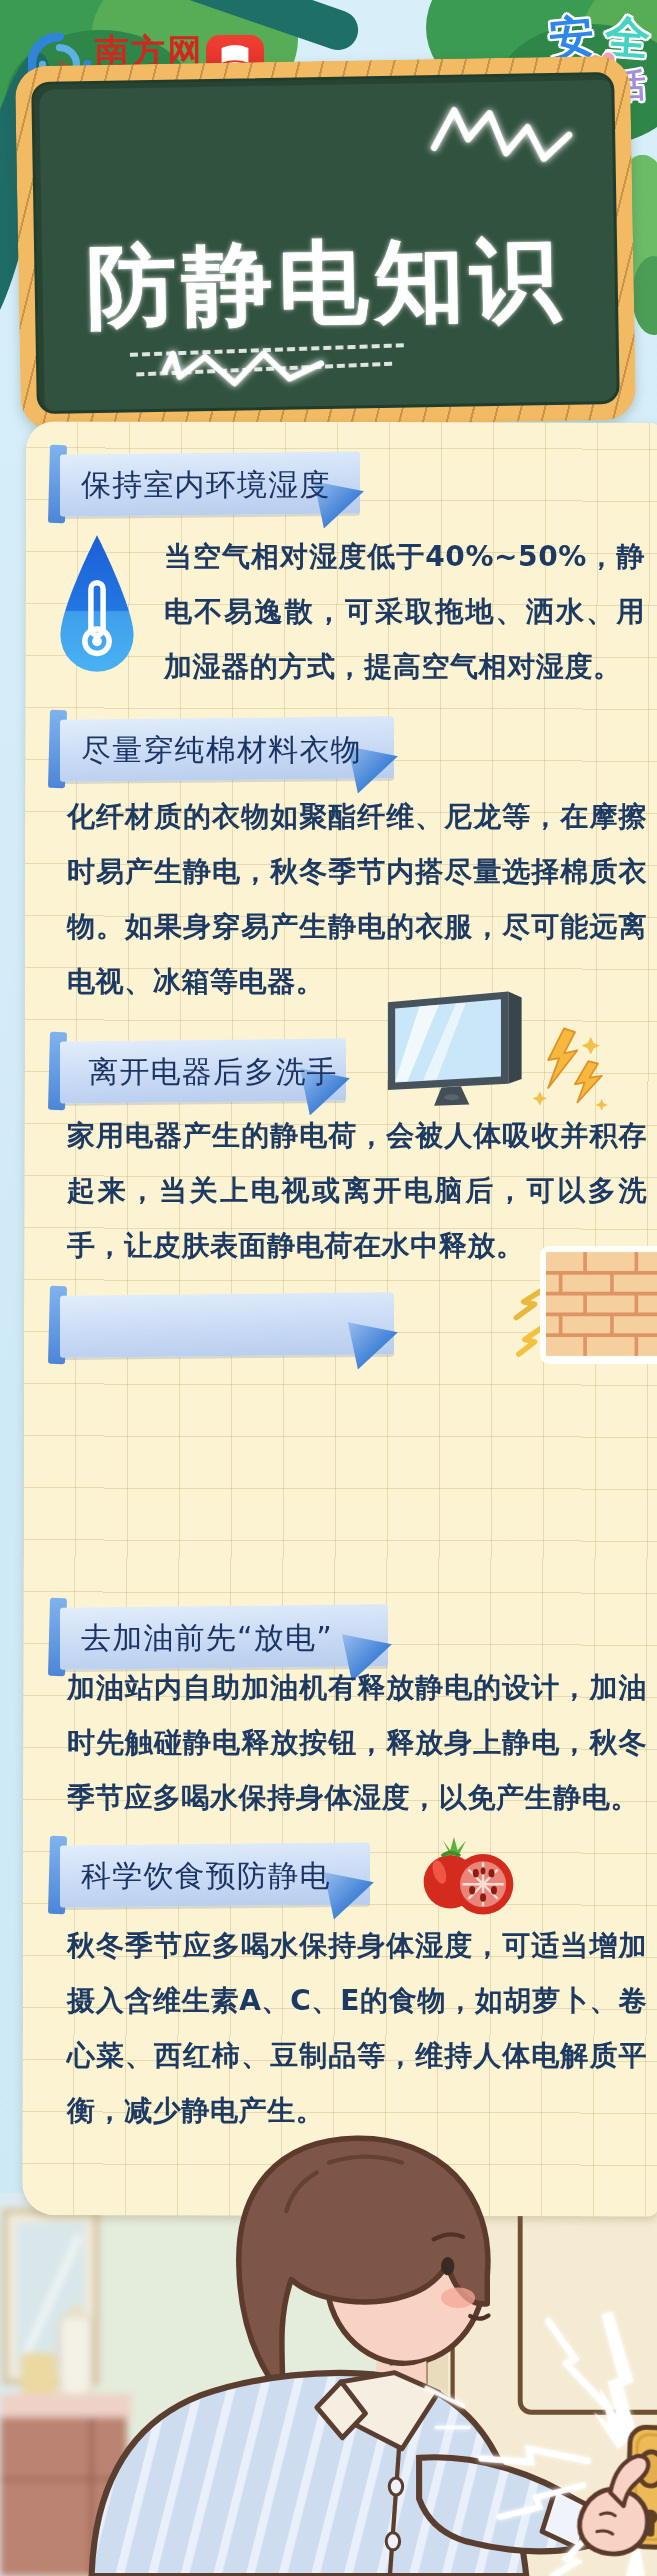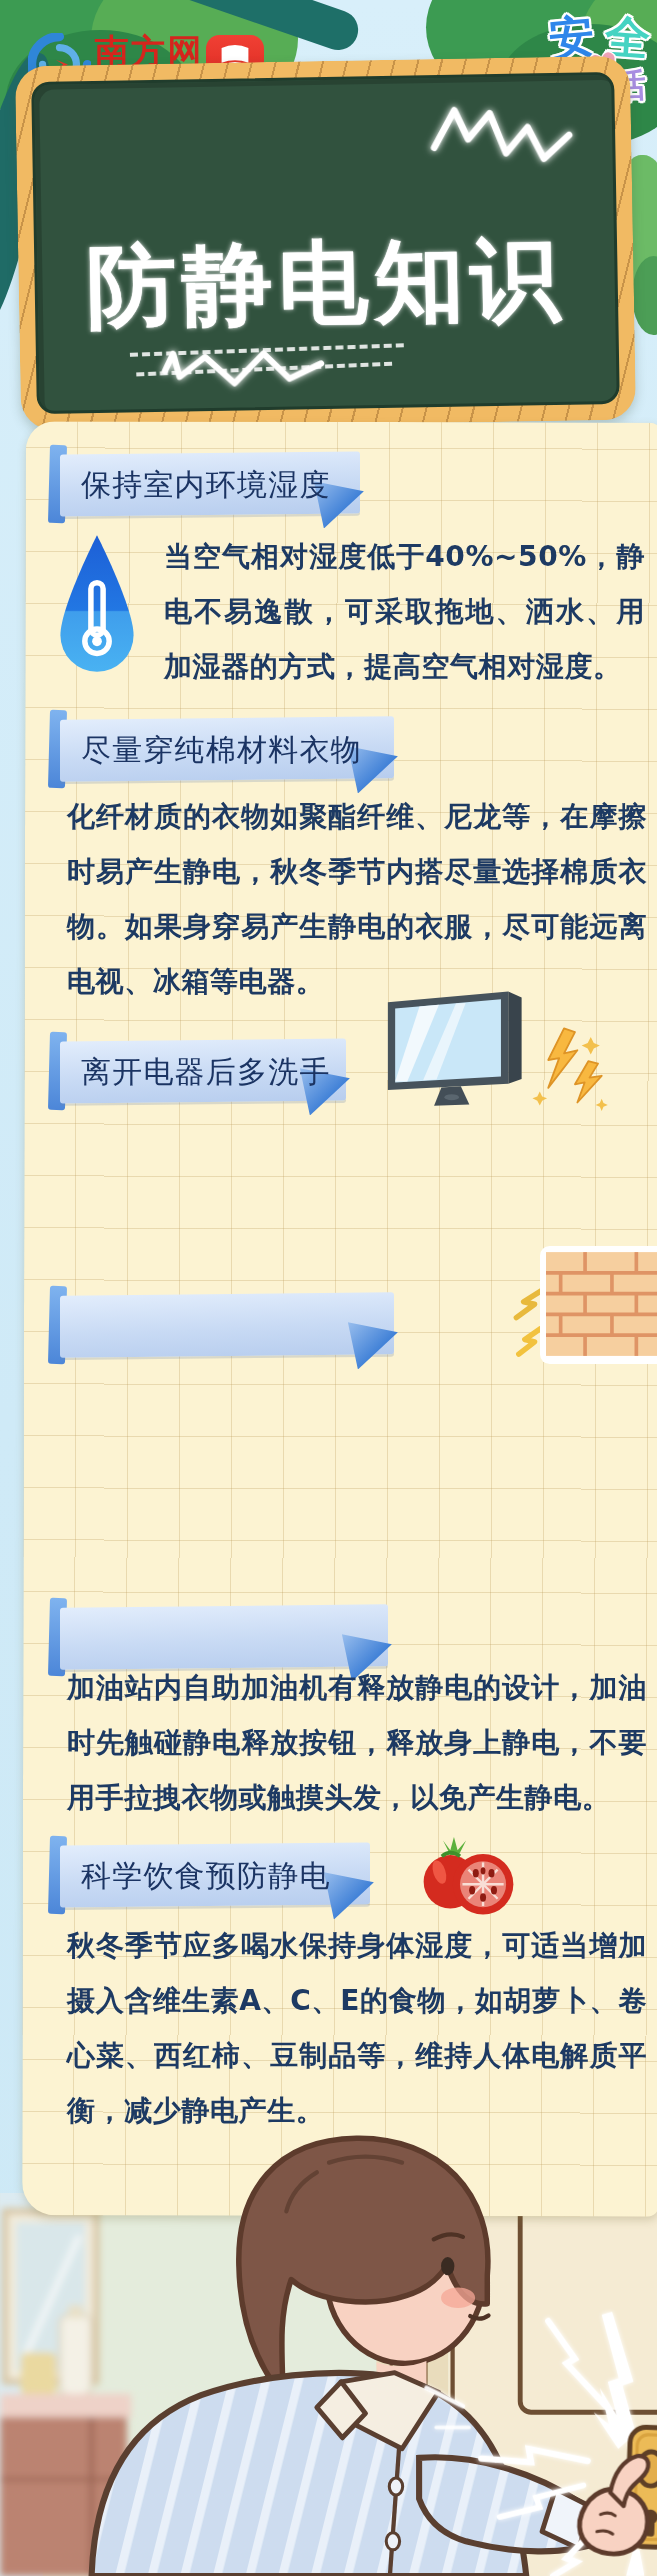--- a/index.html
+++ b/index.html
@@ -210,26 +210,27 @@
     <ellipse cx="113" cy="176" rx="12" ry="5" fill="#5a666f"></ellipse>
   </svg>
   <svg class="art bolts-icon" width="79" height="85" viewBox="0 0 130 140">
     <path d="M56 4 L30 56 L48 53 L30 102 L78 40 L56 45 L74 10 Z" fill="#f8b840" stroke="#de9426" stroke-width="3" stroke-linejoin="round"></path>
     <path d="M96 58 L74 96 L90 93 L78 126 L118 82 L98 85 L112 62 Z" fill="#f8b840" stroke="#de9426" stroke-width="3" stroke-linejoin="round"></path>
     <path d="M100 18 l5 10 10 4 -10 5 -5 10 -5-10 -10-5 10-4 Z" fill="#f3c04c"></path>
     <path d="M16 108 l4 8 8 3 -8 4 -4 8 -4-8 -8-4 8-3 Z" fill="#f3c04c"></path>
     <path d="M118 120 l3 7 7 3 -7 3 -3 7 -3-7 -7-3 7-3 Z" fill="#f3c04c"></path>
   </svg>
 
-  <div class="ribbon" style="left:51px;top:1040px;width:294px;">
+  <div class="ribbon" style="left:51px;top:1040px;width:294px;text-align:center;">
     <span class="tab"></span>
     <span class="body"></span>
     <span class="fold"></span>
     <h2>离开电器后多洗手</h2>
   </div>
+  <p class="para" style="top:1104px;">家用电器产生的静电荷，会被人体吸收并积存起来，当关上电视或离开电脑后，可以多洗手，让皮肤表面静电荷在水中释放。</p>
 
   <svg class="art marks-icon" width="37" height="79" viewBox="0 0 60 130">
     <path d="M54 6 L22 26 L40 30 L10 52" fill="none" stroke="#e8b93c" stroke-width="9" stroke-linecap="round" stroke-linejoin="round"></path>
     <path d="M50 70 L24 88 L40 92 L14 112" fill="none" stroke="#f2c23e" stroke-width="9" stroke-linecap="round" stroke-linejoin="round"></path>
   </svg>
   <div class="art brick-icon">
     <svg width="116" height="104" viewBox="0 0 190 170">
       <rect x="0" y="0" width="190" height="170" fill="#f6cf9f"></rect>
       <g stroke="#df9465" stroke-width="6" fill="none">
         <line x1="0" y1="34" x2="190" y2="34"></line>
@@ -253,22 +254,23 @@
   <div class="ribbon" style="left:51px;top:1294px;width:342px;">
     <span class="tab"></span>
     <span class="body"></span>
     <span class="fold"></span>
   </div>
 
   <div class="ribbon" style="left:51px;top:1606px;width:336px;">
     <span class="tab"></span>
     <span class="body"></span>
     <span class="fold"></span>
-  </div>
-  <p class="para" style="top:1656px;">加油站内自助加油机有释放静电的设计，加油时先触碰静电释放按钮，释放身上静电，不要用手拉拽衣物或触摸头发，以免产生静电。</p>
+    <h2>去加油前先“放电”</h2>
+  </div>
+  <p class="para" style="top:1656px;">加油站内自助加油机有释放静电的设计，加油时先触碰静电释放按钮，释放身上静电，秋冬季节应多喝水保持身体湿度，以免产生静电。</p>
 
   <div class="ribbon" style="left:51px;top:1844px;width:318px;">
     <span class="tab"></span>
     <span class="body"></span>
     <span class="fold"></span>
     <h2>科学饮食预防静电</h2>
   </div>
   <svg class="art tomato-icon" width="97" height="85" viewBox="0 0 160 140">
     <circle cx="50" cy="82" r="44" fill="#d42b1f"></circle>
     <ellipse cx="32" cy="66" rx="10" ry="20" fill="#ef5643" transform="rotate(-18 32 66)"></ellipse>

